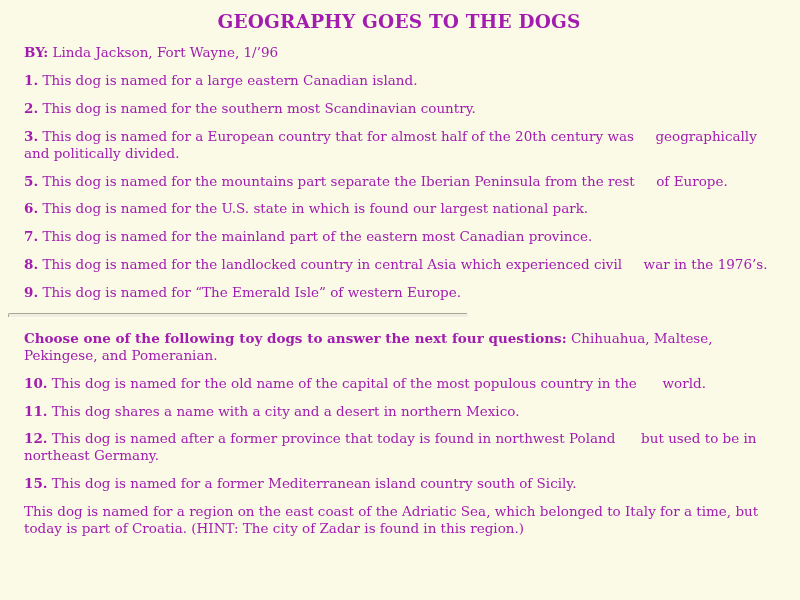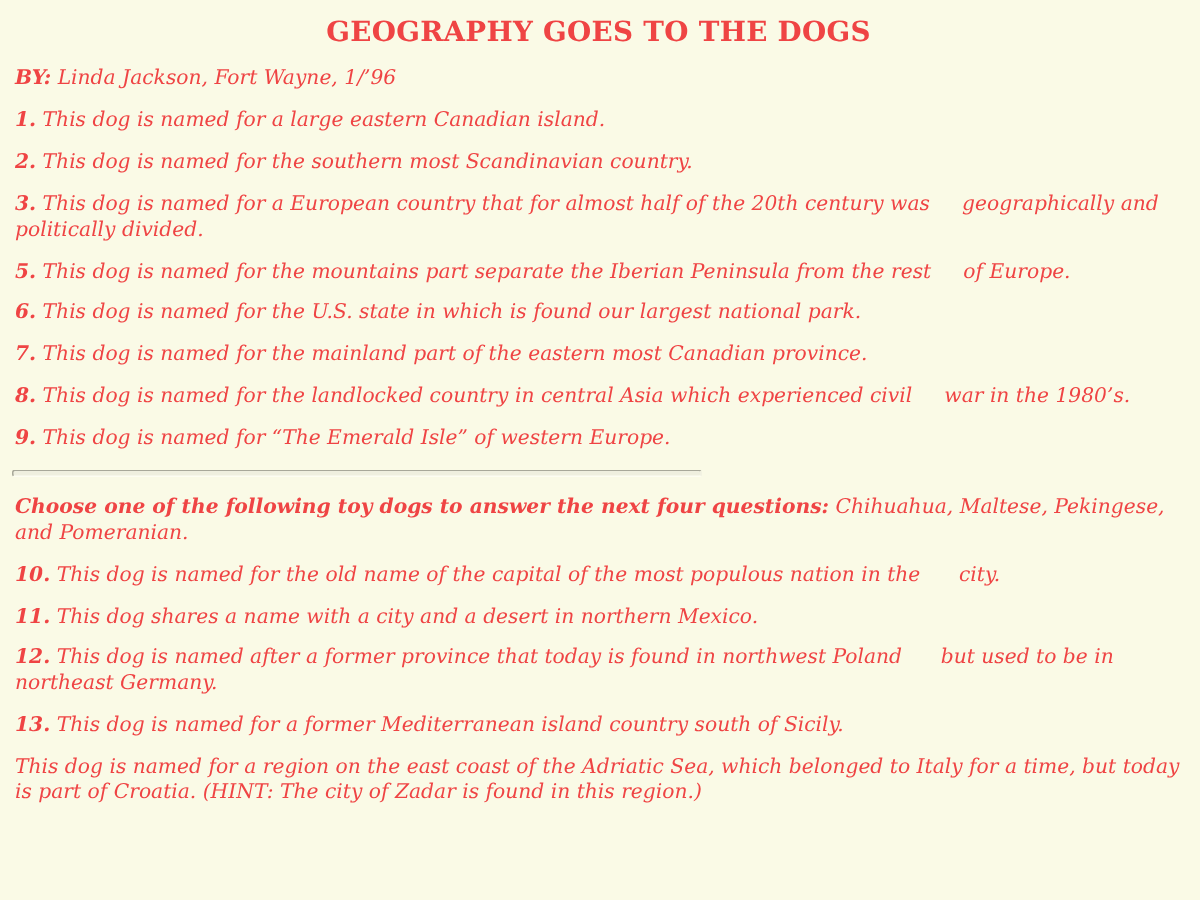--- a/index.html
+++ b/index.html
@@ -3,33 +3,33 @@
 <meta charset="utf-8">
 <style>
   html, body { margin: 0; padding: 0; }
   .page {
     width: 800px;
     height: 600px;
     box-sizing: border-box;
     padding: 6px 10px 0 8px;
     overflow: hidden;
     background: #fafae6;
-    color: #ef4444;
+    color: #a21caf;
     font-family: "DejaVu Serif", "Liberation Serif", serif;
     font-size: 13.5px;
     line-height: 1.25;
   }
   h1.title {
     text-align: center;
     font-size: 18.5px;
     font-weight: bold;
     margin: 4px 0 10px 0;
     letter-spacing: 0.2px;
   }
-  p { margin: 11px 2px; font-style: italic; }
+  p { margin: 11px 16px; }
   .pre { white-space: pre-wrap; }
   b.lead { font-weight: bold; }
   hr.rule {
     width: 458px;
     height: 3px;
     margin: 12px 0;
     margin-left: 0;
     border: 1px solid;
     border-color: #a8a89a #f2f2e2 #fdfdf2 #a8a89a;
     background: #efefdf;
@@ -51,32 +51,32 @@
 
   <p><b class="lead">3.</b><span class="pre"> This dog is named for a European country that for almost half of the 20th century was     geographically and politically divided.</span></p>
 
 
   <p><b class="lead">5.</b><span class="pre"> This dog is named for the mountains part separate the Iberian Peninsula from the rest     of Europe.</span></p>
 
   <p><b class="lead">6.</b><span class="pre"> This dog is named for the U.S. state in which is found our largest national park.</span></p>
 
   <p><b class="lead">7.</b><span class="pre"> This dog is named for the mainland part of the eastern most Canadian province.</span></p>
 
-  <p><b class="lead">8.</b><span class="pre"> This dog is named for the landlocked country in central Asia which experienced civil     war in the 1980’s.</span></p>
+  <p><b class="lead">8.</b><span class="pre"> This dog is named for the landlocked country in central Asia which experienced civil     war in the 1976’s.</span></p>
 
   <p><b class="lead">9.</b><span class="pre"> This dog is named for “The Emerald Isle” of western Europe.</span></p>
 
   <hr class="rule">
 
   <p><b class="lead">Choose one of the following toy dogs to answer the next four questions:</b><span class="pre"> Chihuahua, Maltese, Pekingese, and Pomeranian.</span></p>
 
-  <p><b class="lead">10.</b><span class="pre"> This dog is named for the old name of the capital of the most populous nation in the      city.</span></p>
+  <p><b class="lead">10.</b><span class="pre"> This dog is named for the old name of the capital of the most populous country in the      world.</span></p>
 
   <p><b class="lead">11.</b><span class="pre"> This dog shares a name with a city and a desert in northern Mexico.</span></p>
 
   <p><b class="lead">12.</b><span class="pre"> This dog is named after a former province that today is found in northwest Poland      but used to be in northeast Germany.</span></p>
 
-  <p><b class="lead">13.</b><span class="pre"> This dog is named for a former Mediterranean island country south of Sicily.</span></p>
+  <p><b class="lead">15.</b><span class="pre"> This dog is named for a former Mediterranean island country south of Sicily.</span></p>
 
 
   <p class="pre">This dog is named for a region on the east coast of the Adriatic Sea, which belonged to Italy for a time, but today is part of Croatia. (HINT: The city of Zadar is found in this region.)</p>
 
 </div>
 
 </body></html>

